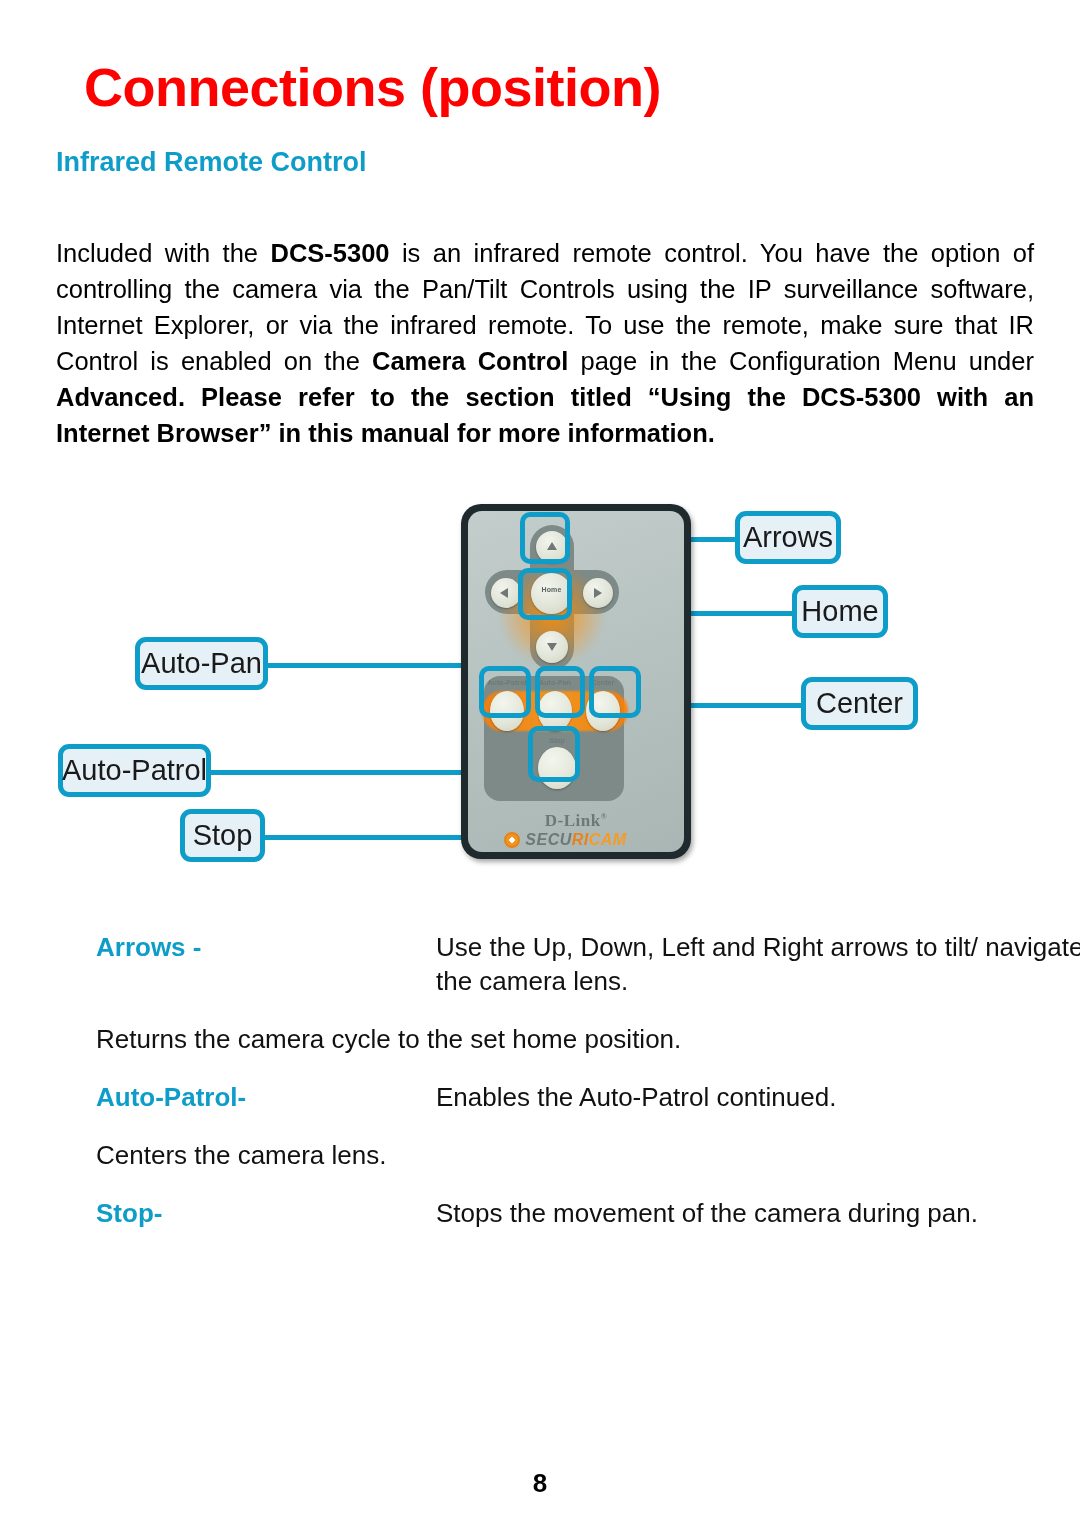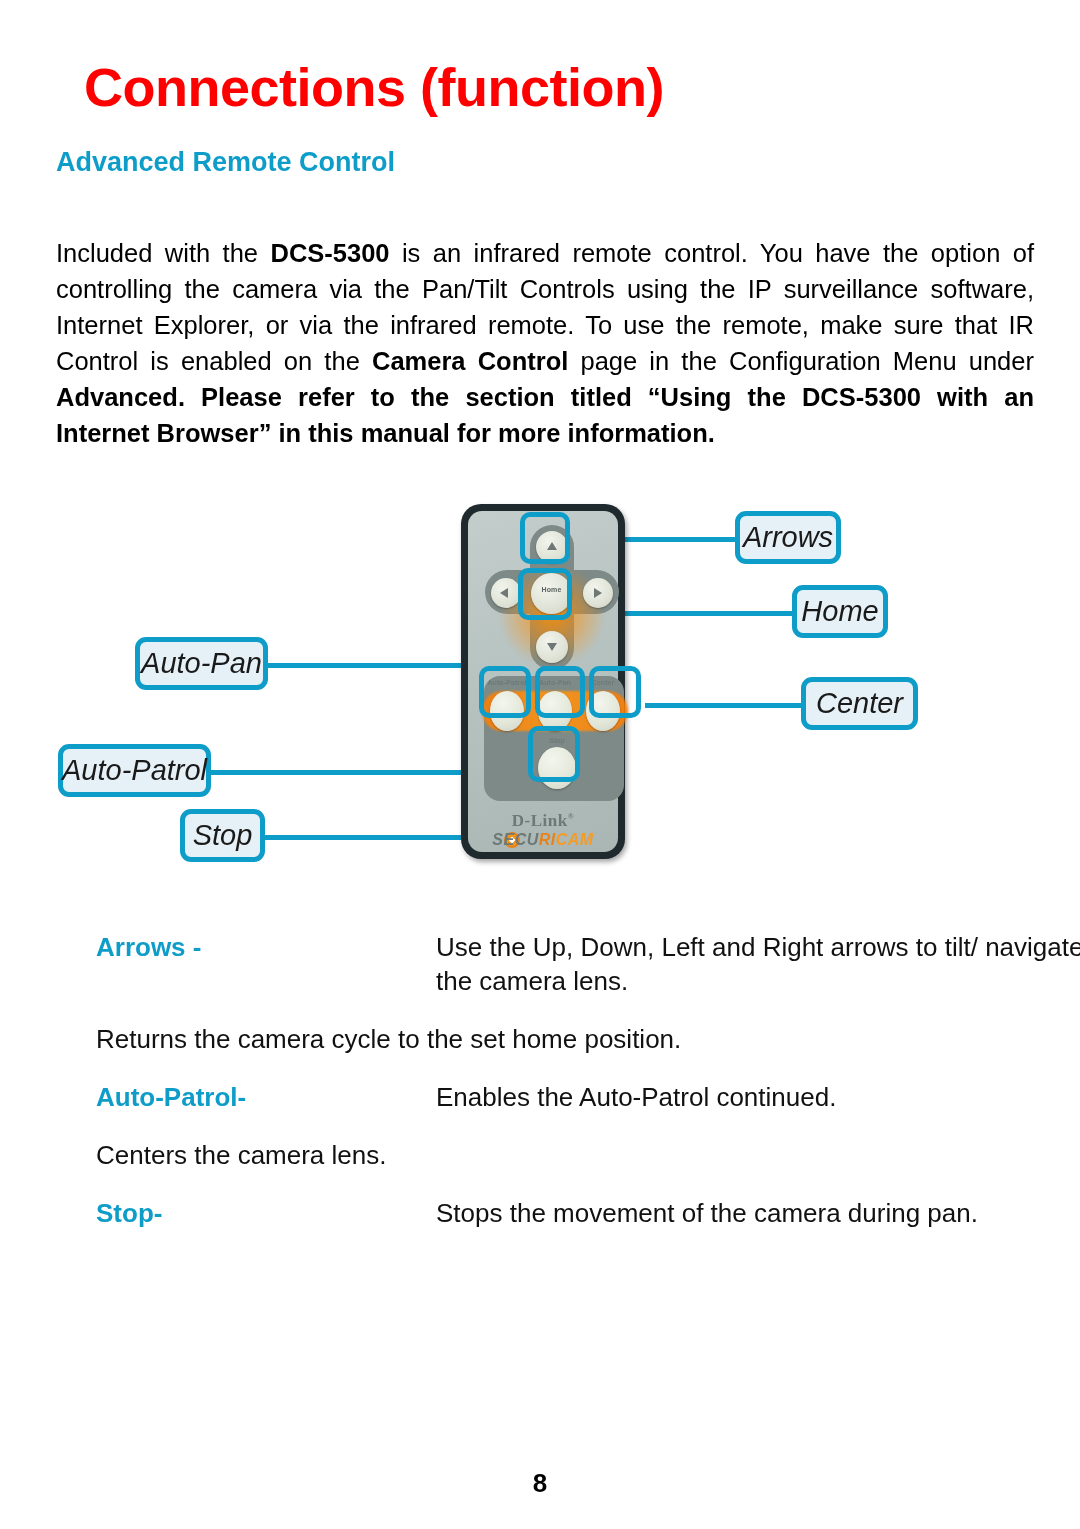--- a/index.html
+++ b/index.html
@@ -59,21 +59,21 @@
     top: 490px;
     width: 1080px;
     height: 400px;
   }
 
   
   .remote {
     position: absolute;
     left: 461px;
     top: 14px;
-    width: 164px;
+    width: 230px;
     height: 355px;
     background: #1e2a2e;
     border-radius: 20px;
     box-shadow: 2px 3px 5px rgba(0,0,0,0.35);
   }
   .remote-face {
     position: absolute;
     left: 7px;
     top: 7px;
     right: 7px;
@@ -266,21 +266,20 @@
     background: #e6f1f7;
     border-radius: 11px;
     font-size: 29px;
     color: #1a1a1a;
     display: flex;
     align-items: center;
     justify-content: center;
     box-sizing: border-box;
     white-space: nowrap;
     padding: 0 8px;
-    font-style: italic;
   }
   .lead {
     position: absolute;
     background: #0e9dc9;
   }
   .lead-h { height: 5px; }
   .lead-v { width: 5px; }
 
   
   .ring {
@@ -325,22 +324,22 @@
     top: 1468px;
     text-align: center;
     font-size: 26px;
     font-weight: bold;
     color: #000000;
   }
 </style>
 </head>
 <body>
 
-<div class="page-title">Connections (function)</div>
-<div class="section-title">Advanced Remote Control</div>
+<div class="page-title">Connections (position)</div>
+<div class="section-title">Infrared Remote Control</div>
 
 <p class="intro"><span>Included with the </span><b>DCS-5300</b><span> is an infrared remote control. You have the option of controlling the camera via the Pan/Tilt Controls using the IP surveillance software, Internet Explorer, or via the infrared remote. To use the remote, make sure that IR Control is enabled on the </span><b>Camera Control</b><span> page in the Configuration Menu under </span><b>Advanced</b><b>. Please refer to the section titled “Using the DCS-5300 with an Internet Browser”  in this manual for more information.</b></p>
 
 <div class="figure">
 
   <div class="lead lead-h" style="left:585px; top:47px;  width:152px;"></div>
   <div class="lead lead-h" style="left:592px; top:121px; width:204px;"></div>
   <div class="lead lead-h" style="left:645px; top:213px; width:158px;"></div>
 
   <div class="lead lead-h" style="left:265px; top:173px; width:300px;"></div>

